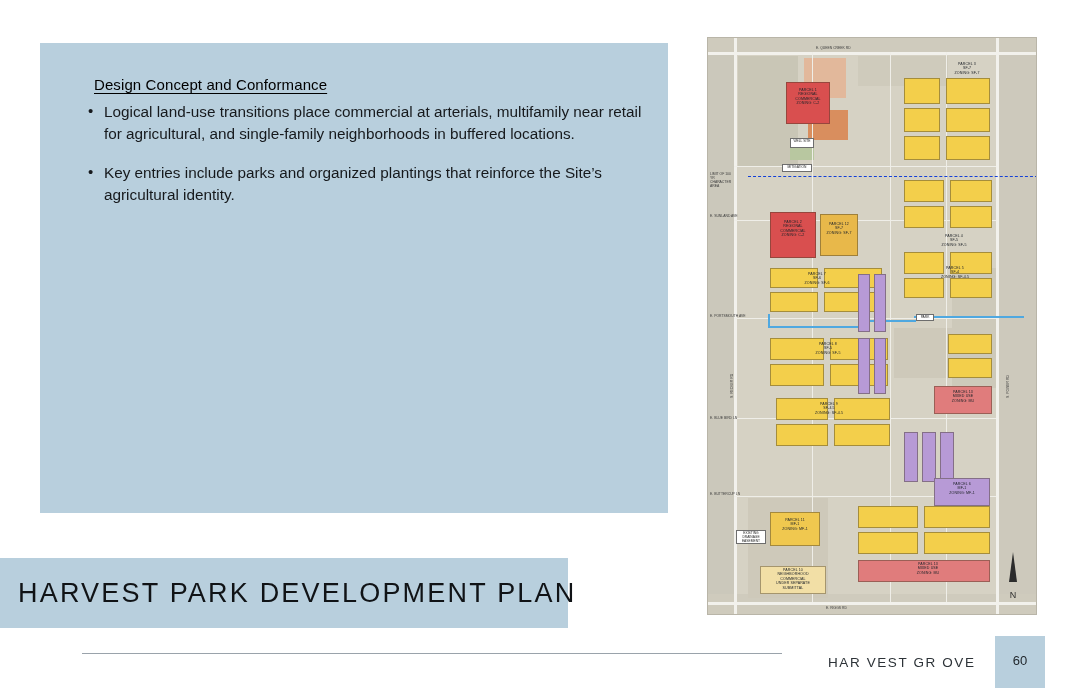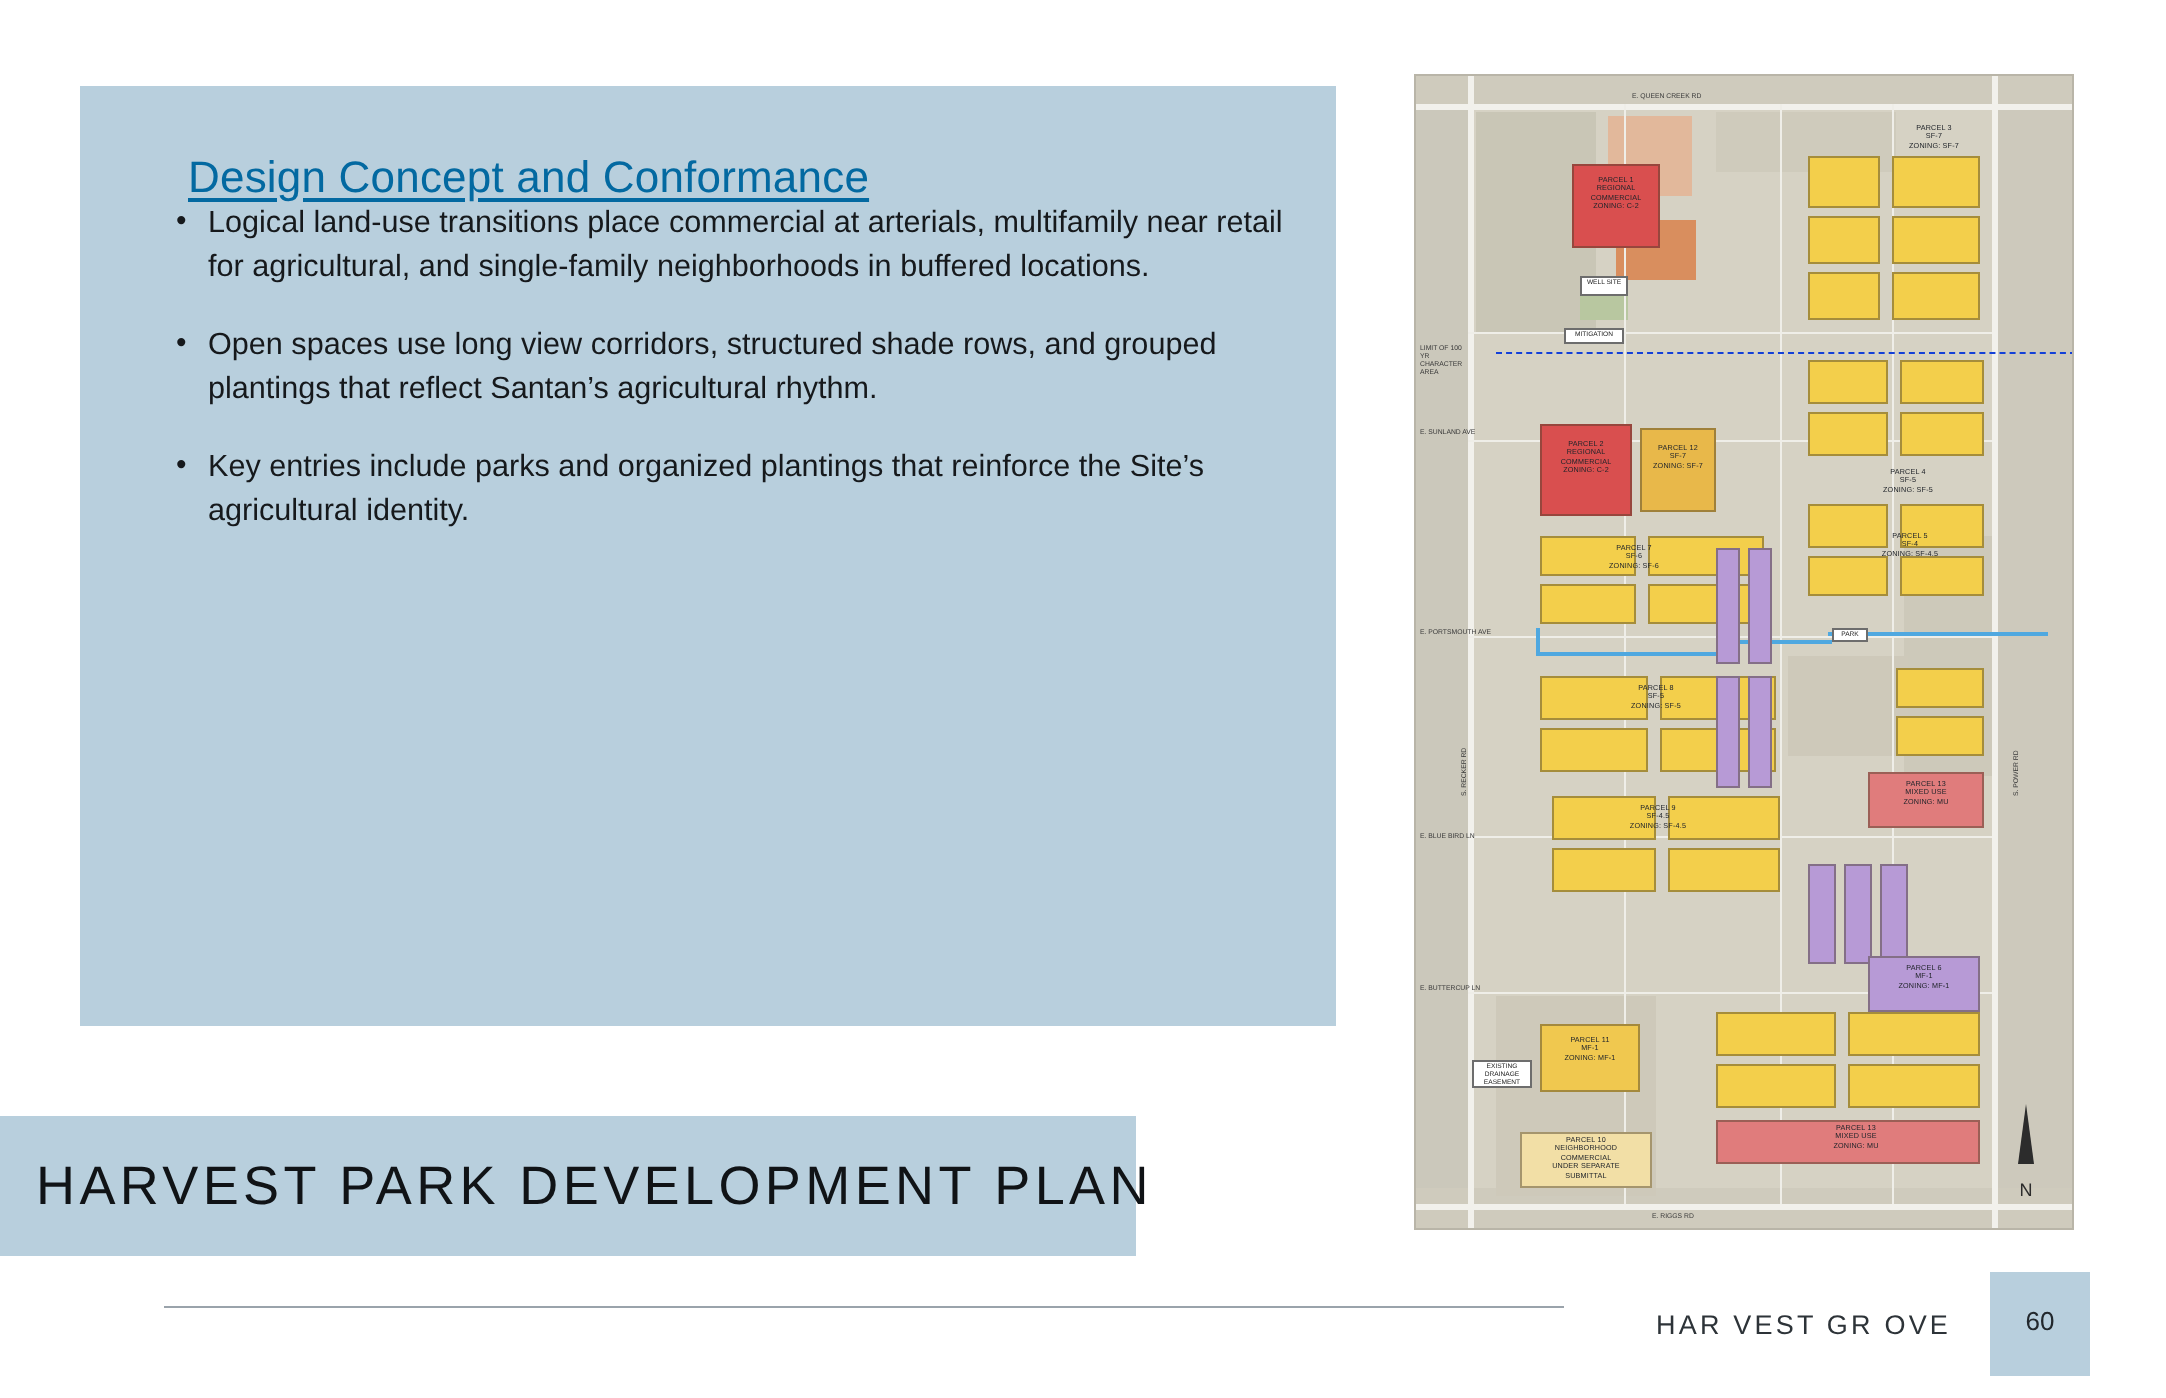--- a/index.html
+++ b/index.html
@@ -22,22 +22,22 @@
     top: 43px;
     width: 628px;
     height: 470px;
     background: #b8cfdd;
   }
 
   #concept-heading {
     position: absolute;
     left: 54px;
     top: 33px;
-    font-size: 22px;
-    color: #0369a1;
+    font-size: 15px;
+    color: #000000;
     text-decoration: underline;
     text-underline-offset: 3px;
     letter-spacing: 0.1px;
   }
 
   #bullet-list {
     position: absolute;
     left: 44px;
     top: 58px;
     width: 566px;
@@ -235,21 +235,20 @@
     white-space: pre-line;
   }
 </style>
 </head>
 <body>
 
 <div id="content-panel">
   <div id="concept-heading">Design Concept and Conformance</div>
   <ul id="bullet-list">
     <li>Logical land-use transitions place commercial at arterials, multifamily near retail for agricultural, and single-family neighborhoods in buffered locations.</li>
-    <li>Open spaces use long view corridors, structured shade rows, and grouped plantings that reflect Santan’s agricultural rhythm.</li>
     <li>Key entries include parks and organized plantings that reinforce the Site’s agricultural identity.</li>
   </ul>
 </div>
 
 <div id="title-bar">
   <div id="deck-title">HARVEST  PARK  DEVELOPMENT  PLAN</div>
 </div>
 
 <div id="footer-rule"></div>
 <div id="footer-label">HAR VEST  GR OVE</div>

